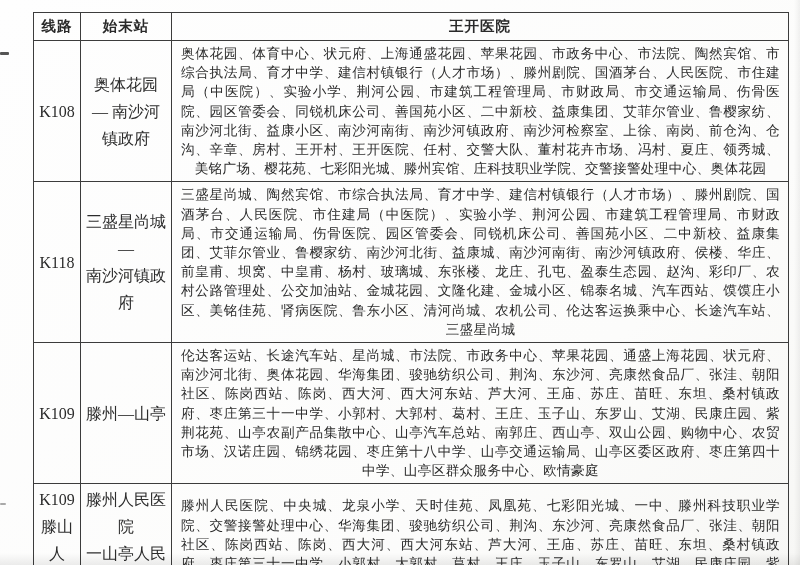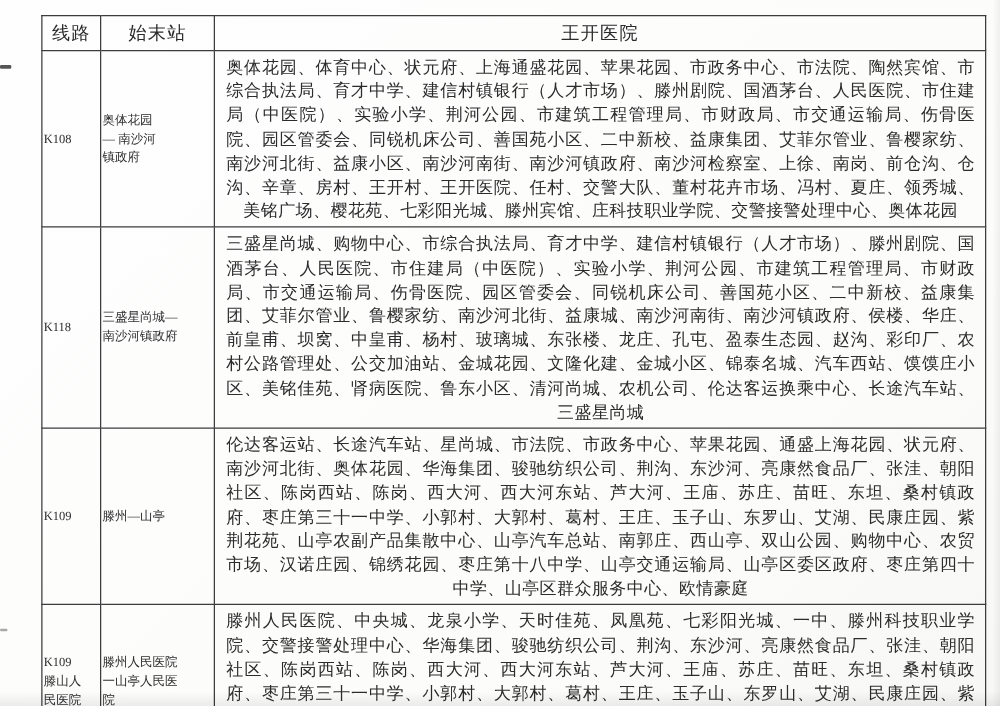--- a/index.html
+++ b/index.html
@@ -37,29 +37,29 @@
   }
   table.routes, table.routes th, table.routes td{
     border:1px solid #3c3c3c;
   }
   table.routes{border-width:1.5px;}
   col.c-line{width:47px;}
   col.c-term{width:91px;}
   col.c-sta{width:617px;}
 
   th{
-    font-size:14.5px;font-weight:normal;text-align:center;
+    font-size:14.5px;font-weight:bold;text-align:center;
     height:27px;padding:0;color:#2a2a2a;letter-spacing:1px;
   }
   td{
     vertical-align:middle;color:#2c2c2c;
   }
   td.line,td.term{
-    white-space:pre-line;
-    font-size:10px;line-height:15px;padding:2px 1px;
+    text-align:center;white-space:pre-line;
+    font-size:16px;line-height:27px;padding:2px 1px;
   }
   td.sta{
     font-size:13.6px;letter-spacing:0.35px;line-height:19.2px;
     text-align:justify;text-align-last:center;text-justify:inter-character;
     padding:3px 8px 3px 9px;
   }
 </style>
 </head>
 <body>
 
@@ -82,21 +82,21 @@
         <td class="line">K108</td>
         <td class="term">奥体花园
 — 南沙河
 镇政府</td>
         <td class="sta">奥体花园、体育中心、状元府、上海通盛花园、苹果花园、市政务中心、市法院、陶然宾馆、市综合执法局、育才中学、建信村镇银行（人才市场）、滕州剧院、国酒茅台、人民医院、市住建局（中医院）、实验小学、荆河公园、市建筑工程管理局、市财政局、市交通运输局、伤骨医院、园区管委会、同锐机床公司、善国苑小区、二中新校、益康集团、艾菲尔管业、鲁樱家纺、南沙河北街、益康小区、南沙河南街、南沙河镇政府、南沙河检察室、上徐、南岗、前仓沟、仓沟、辛章、房村、王开村、王开医院、任村、交警大队、董村花卉市场、冯村、夏庄、领秀城、美铭广场、樱花苑、七彩阳光城、滕州宾馆、庄科技职业学院、交警接警处理中心、奥体花园</td>
       </tr>
       <tr style="height:134px;">
         <td class="line">K118</td>
         <td class="term">三盛星尚城—
 南沙河镇政府</td>
-        <td class="sta">三盛星尚城、购物中心、市综合执法局、育才中学、建信村镇银行（人才市场）、滕州剧院、国酒茅台、人民医院、市住建局（中医院）、实验小学、荆河公园、市建筑工程管理局、市财政局、市交通运输局、伤骨医院、园区管委会、同锐机床公司、善国苑小区、二中新校、益康集团、艾菲尔管业、鲁樱家纺、南沙河北街、益康城、南沙河南街、南沙河镇政府、侯楼、华庄、前皇甫、坝窝、中皇甫、杨村、玻璃城、东张楼、龙庄、孔屯、盈泰生态园、赵沟、彩印厂、农村公路管理处、公交加油站、金城花园、文隆化建、金城小区、锦泰名城、汽车西站、馍馍庄小区、美铭佳苑、肾病医院、鲁东小区、清河尚城、农机公司、伦达客运换乘中心、长途汽车站、三盛星尚城</td>
+        <td class="sta">三盛星尚城、陶然宾馆、市综合执法局、育才中学、建信村镇银行（人才市场）、滕州剧院、国酒茅台、人民医院、市住建局（中医院）、实验小学、荆河公园、市建筑工程管理局、市财政局、市交通运输局、伤骨医院、园区管委会、同锐机床公司、善国苑小区、二中新校、益康集团、艾菲尔管业、鲁樱家纺、南沙河北街、益康城、南沙河南街、南沙河镇政府、侯楼、华庄、前皇甫、坝窝、中皇甫、杨村、玻璃城、东张楼、龙庄、孔屯、盈泰生态园、赵沟、彩印厂、农村公路管理处、公交加油站、金城花园、文隆化建、金城小区、锦泰名城、汽车西站、馍馍庄小区、美铭佳苑、肾病医院、鲁东小区、清河尚城、农机公司、伦达客运换乘中心、长途汽车站、三盛星尚城</td>
       </tr>
       <tr style="height:135px;">
         <td class="line">K109</td>
         <td class="term">滕州—山亭</td>
         <td class="sta">伦达客运站、长途汽车站、星尚城、市法院、市政务中心、苹果花园、通盛上海花园、状元府、南沙河北街、奥体花园、华海集团、骏驰纺织公司、荆沟、东沙河、亮康然食品厂、张洼、朝阳社区、陈岗西站、陈岗、西大河、西大河东站、芦大河、王庙、苏庄、苗旺、东坦、桑村镇政府、枣庄第三十一中学、小郭村、大郭村、葛村、王庄、玉子山、东罗山、艾湖、民康庄园、紫荆花苑、山亭农副产品集散中心、山亭汽车总站、南郭庄、西山亭、双山公园、购物中心、农贸市场、汉诺庄园、锦绣花园、枣庄第十八中学、山亭交通运输局、山亭区委区政府、枣庄第四十中学、山亭区群众服务中心、欧情豪庭</td>
       </tr>
       <tr style="height:99px;">
         <td class="line">K109
 滕山人
 民医院</td>

